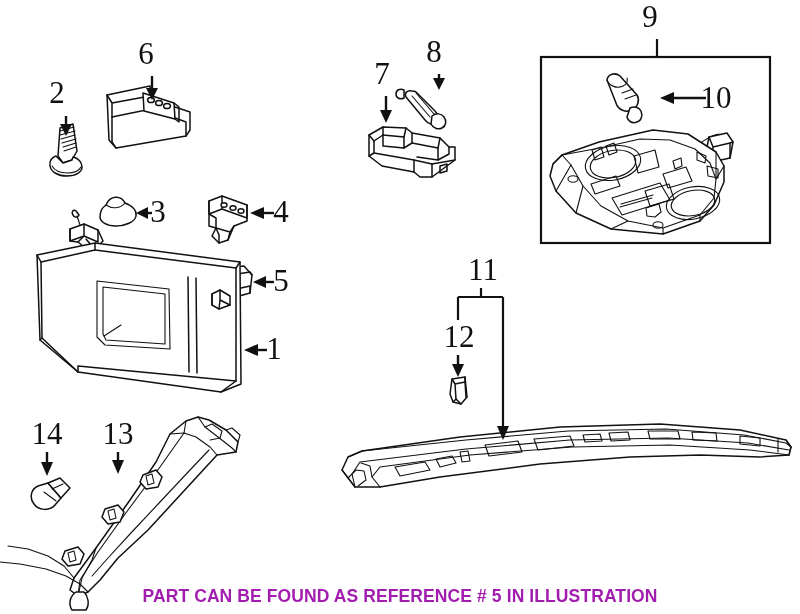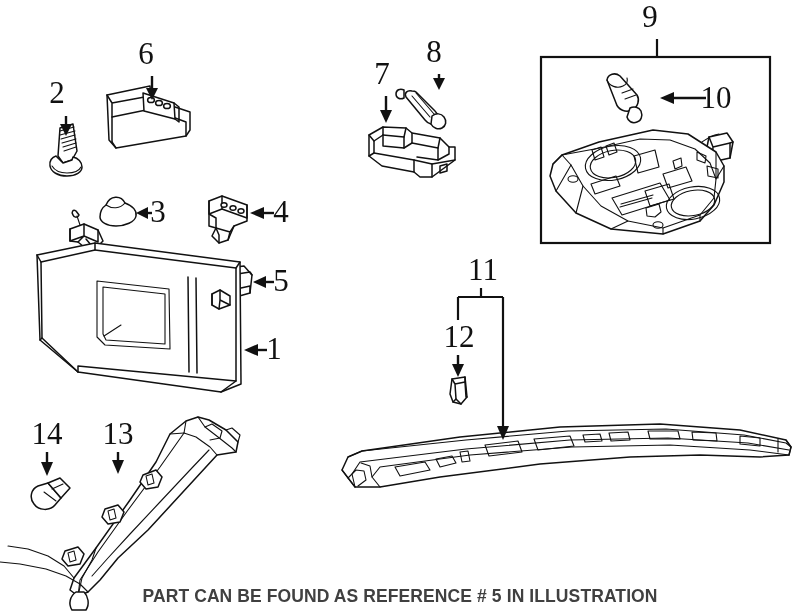--- a/index.html
+++ b/index.html
@@ -72,21 +72,21 @@
     fill: none;
     stroke: #111111;
     stroke-width: 2.2;
   }
   .footer-note {
     position: absolute;
     left: 0;
     top: 586px;
     width: 800px;
     text-align: center;
-    color: #404040;
+    color: #a21caf;
     font-family: "Liberation Sans", sans-serif;
     font-size: 17.5px;
     font-weight: bold;
     letter-spacing: 0.1px;
     white-space: nowrap;
   }
 </style>
 </head>
 <body>
 

